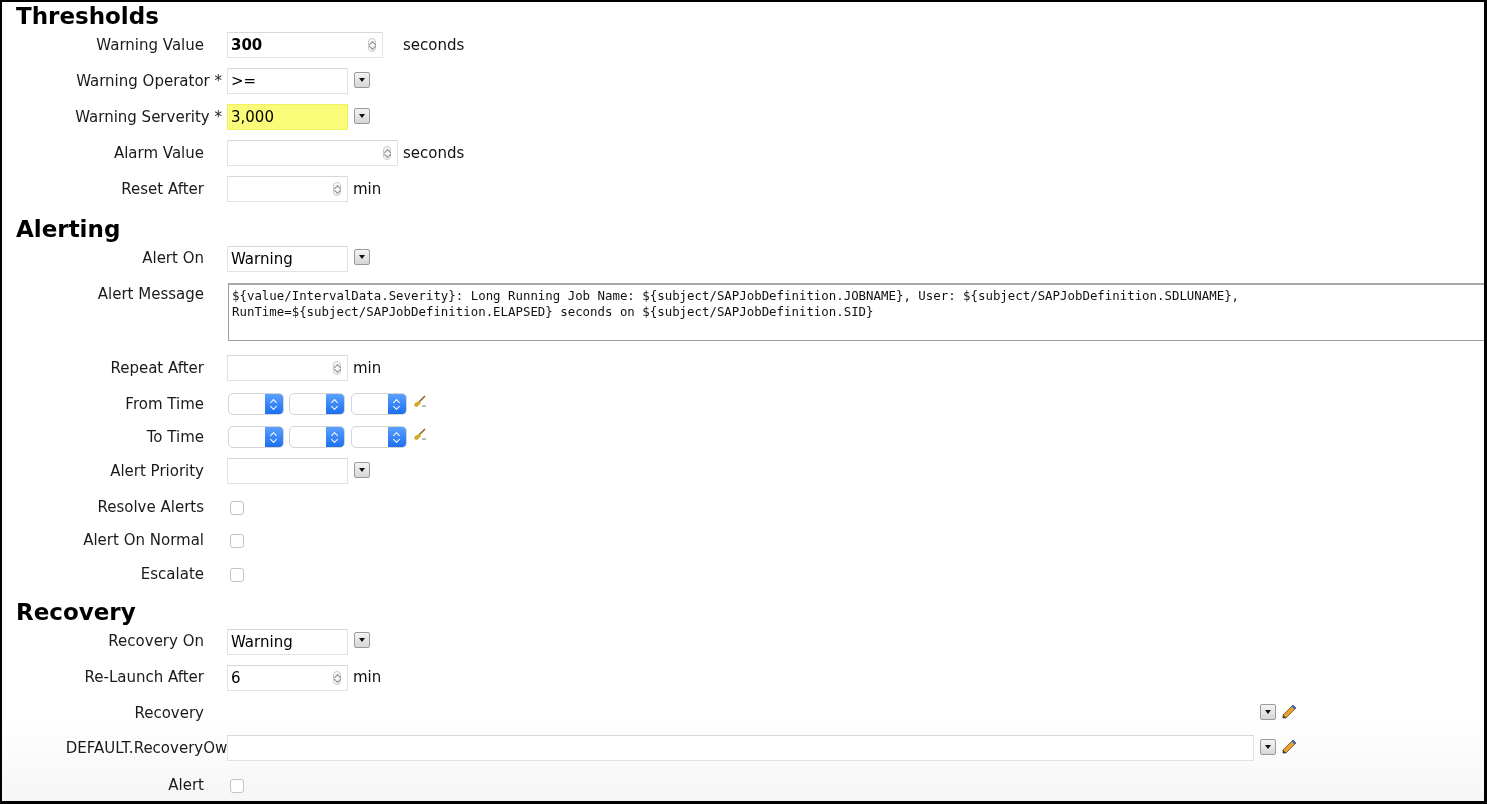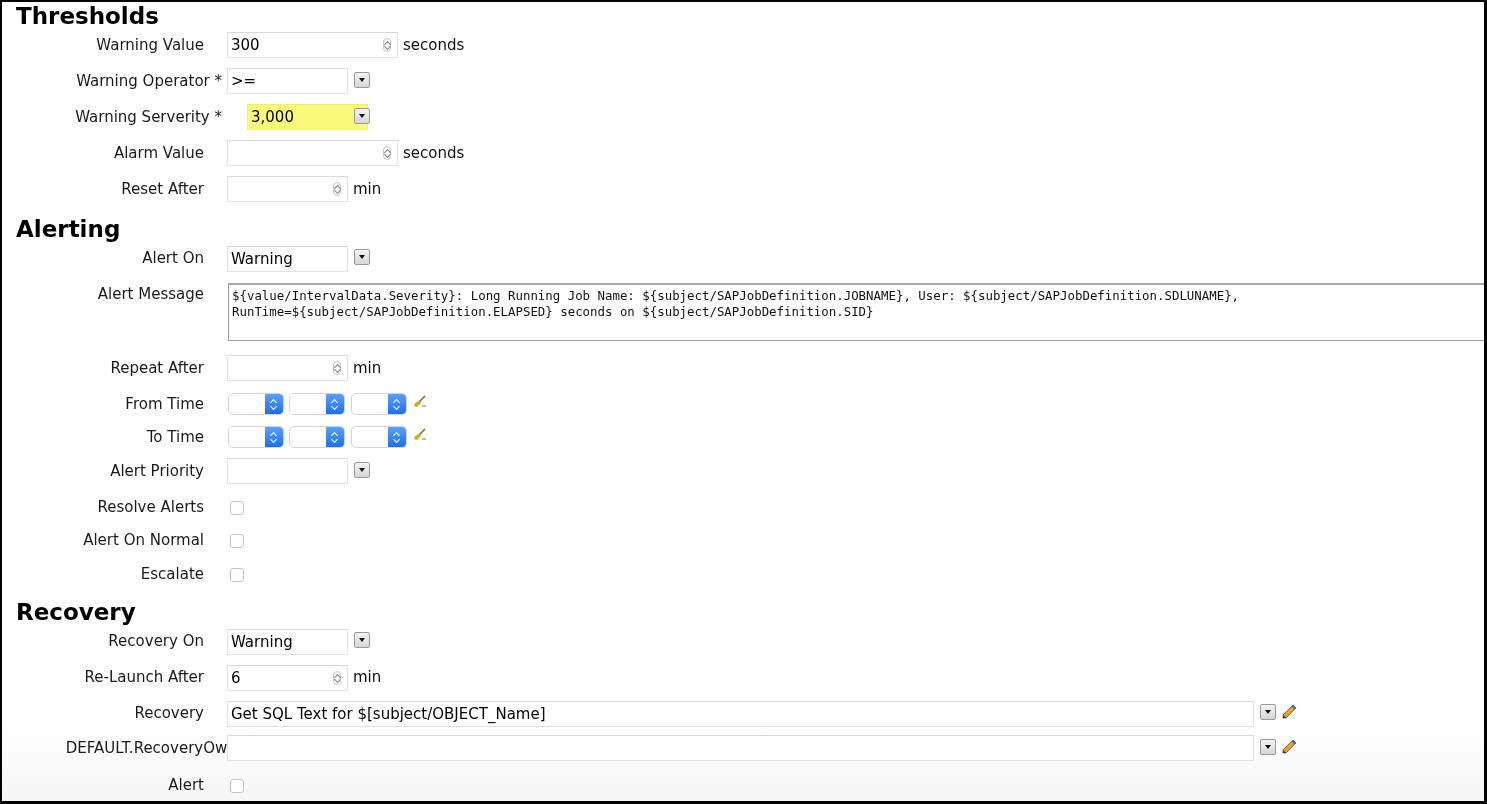--- a/index.html
+++ b/index.html
@@ -15,21 +15,21 @@
     }
     .label {
       position: absolute; right: 1280px; font-size: 15px; color: #1a1a1a;
       text-align: right; white-space: nowrap; width: 210px;
     }
     .field {
       position: absolute; height: 26px; background: #fff;
       border: 1px solid #e2e2e2; border-top-color: #d8d8d8;
       font-size: 15px; line-height: 24px; padding-left: 3px; color: #000;
     }
-    .field.highlight { background: #fbfb7a; border-color: #f0f060; margin-left: 20px; }
+    .field.highlight { background: #fbfb7a; border-color: #f0f060; }
     .spin {
       position: absolute; right: 6px; top: 5px; width: 8px; height: 14px;
       border: 1px solid #c8c8c8; border-radius: 4px; background: #fafafa;
     }
     .spin::before, .spin::after {
       content: ""; position: absolute; left: 1px; width: 4px; height: 4px;
       border-left: 1px solid #888; border-top: 1px solid #888;
     }
     .spin::before { top: 3px; transform: rotate(45deg); }
     .spin::after { top: 5px; transform: rotate(225deg); }
@@ -72,21 +72,21 @@
     .pencil { position: absolute; width: 16px; height: 16px; }
   </style>
 </head>
 <body>
 
 <div class="frame">
 
   <div class="section-title" style="top:1px;">Thresholds</div>
 
   <div class="label" style="top:34px;">Warning Value</div>
-  <div class="field" style="left:225px; top:30px; width:171px;">
+  <div class="field" style="left:225px; top:30px; width:156px;font-weight:bold;">
     <span>300</span>
     <span class="spin"></span>
   </div>
   <div class="unit" style="left:401px; top:34px;">seconds</div>
 
   <div class="label" style="top:70px; right:1262px; width:230px;">Warning Operator *</div>
   <div class="field" style="left:225px; top:66px; width:121px;">
     <span>&gt;=</span>
   </div>
   <div class="dd-btn" style="left:352px; top:70px;"></div>
@@ -186,23 +186,20 @@
   <div class="dd-btn" style="left:352px; top:630px;"></div>
 
   <div class="label" style="top:666px;">Re-Launch After</div>
   <div class="field" style="left:225px; top:663px; width:121px;">
     <span>6</span>
     <span class="spin"></span>
   </div>
   <div class="unit" style="left:351px; top:666px;">min</div>
 
   <div class="label" style="top:702px;">Recovery</div>
-  <div class="field" style="left:225px; top:699px; width:1027px;">
-    <span>Get SQL Text for $[subject/OBJECT_Name]</span>
-  </div>
   <div class="dd-btn" style="left:1258px; top:702px;"></div>
   <svg class="pencil" style="left:1279px; top:702px;" viewBox="0 0 16 16">
     <path d="M12 1 L15 4 L5 14 L2 14 L2 11 Z" fill="#f0a020" stroke="#555" stroke-width="0.8"></path>
     <path d="M12 1 L15 4 L13.5 5.5 L10.5 2.5 Z" fill="#3a6ac8"></path>
     <path d="M2 11 L5 14 L2 14 Z" fill="#333"></path>
   </svg>
 
   <div class="label" style="top:737px; right:1266px; width:230px; text-align:right; left:14px;">DEFAULT.RecoveryOwne</div>
   <div class="field" style="left:225px; top:733px; width:1027px;">
     <span></span>

